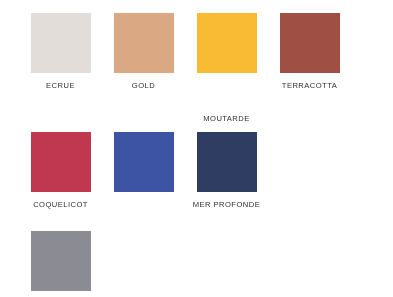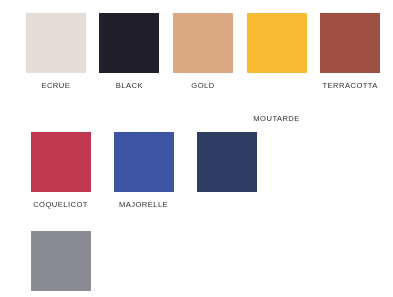--- a/index.html
+++ b/index.html
@@ -61,48 +61,44 @@
 <body style="background-color: rgb(255, 255, 255);">
 
 <div class="palette">
 
   <div class="swatch-row row-1">
     <div class="swatch-cell">
       <span class="swatch-chip" style="background-color: rgb(226, 221, 216);"></span>
       <span class="swatch-label" style="color: rgb(47, 47, 51);">ECRUE</span>
     </div>
     <div class="swatch-cell">
-      <span class="swatch-chip" style="background-color: rgb(32, 31, 43);"></span>
-      <span class="swatch-label" style="color: rgb(47, 47, 51);">BLACK</span>
-    </div>
-    <div class="swatch-cell">
       <span class="swatch-chip" style="background-color: rgb(219, 168, 132);"></span>
       <span class="swatch-label" style="color: rgb(47, 47, 51);">GOLD</span>
     </div>
     <div class="swatch-cell">
       <span class="swatch-chip" style="background-color: rgb(248, 187, 51);"></span>
       <span class="swatch-label" style="color: rgb(47, 47, 51); margin-top: 41px;">MOUTARDE</span>
     </div>
     <div class="swatch-cell">
       <span class="swatch-chip" style="background-color: rgb(160, 79, 69);"></span>
       <span class="swatch-label" style="color: rgb(47, 47, 51);">TERRACOTTA</span>
     </div>
   </div>
 
   <div class="swatch-row row-2">
     <div class="swatch-cell">
       <span class="swatch-chip" style="background-color: rgb(191, 56, 79);"></span>
       <span class="swatch-label" style="color: rgb(47, 47, 51);">COQUELICOT</span>
     </div>
     <div class="swatch-cell">
       <span class="swatch-chip" style="background-color: rgb(61, 84, 164);"></span>
-      <span class="swatch-label" style="color: rgb(47, 47, 51);">MAJORELLE</span>
     </div>
     <div class="swatch-cell">
       <span class="swatch-chip" style="background-color: rgb(47, 61, 99);"></span>
+      <span class="swatch-label" style="color: rgb(47, 47, 51);">MER PROFONDE</span>
     </div>
   </div>
 
   <div class="swatch-row row-3">
     <div class="swatch-cell">
       <span class="swatch-chip" style="background-color: rgb(139, 139, 147);"></span>
       <span class="swatch-label hidden-label" style="color: rgb(47, 47, 51);"></span>
     </div>
   </div>
 

